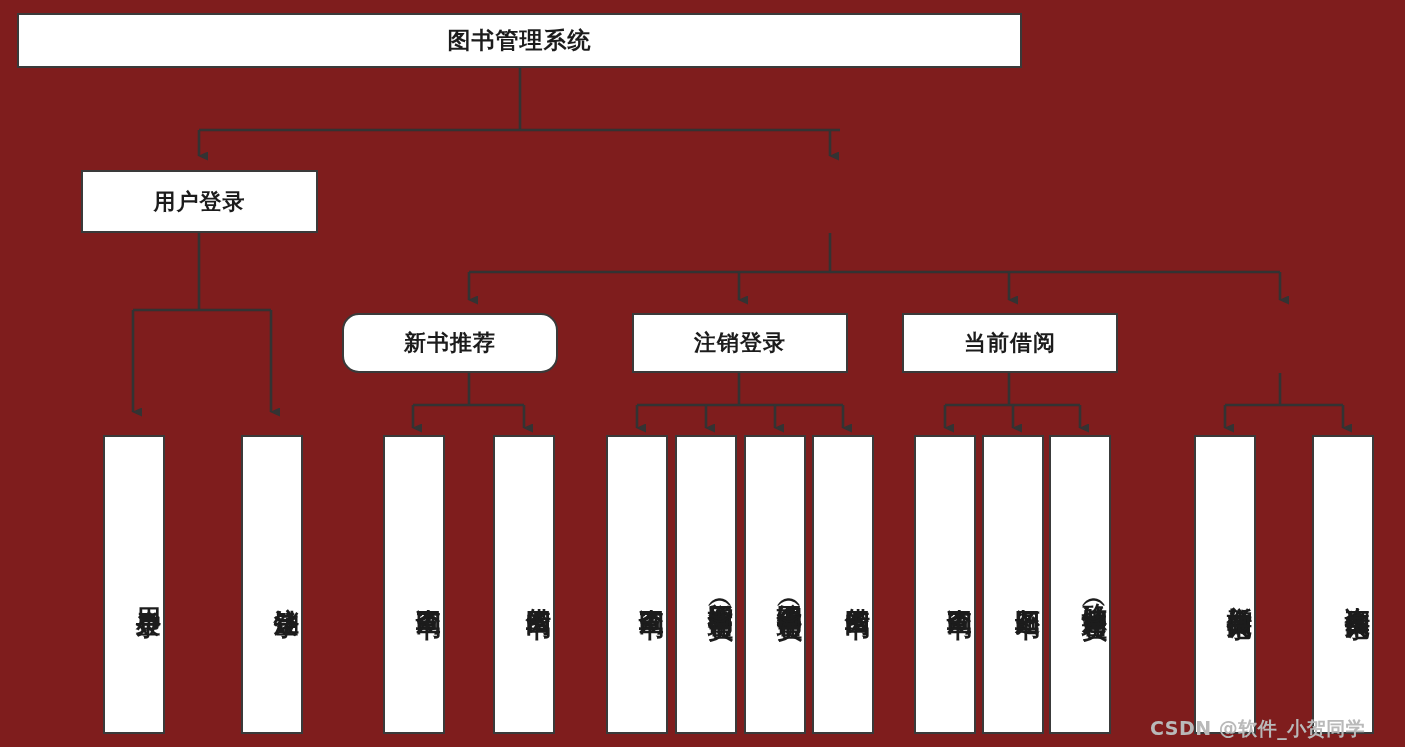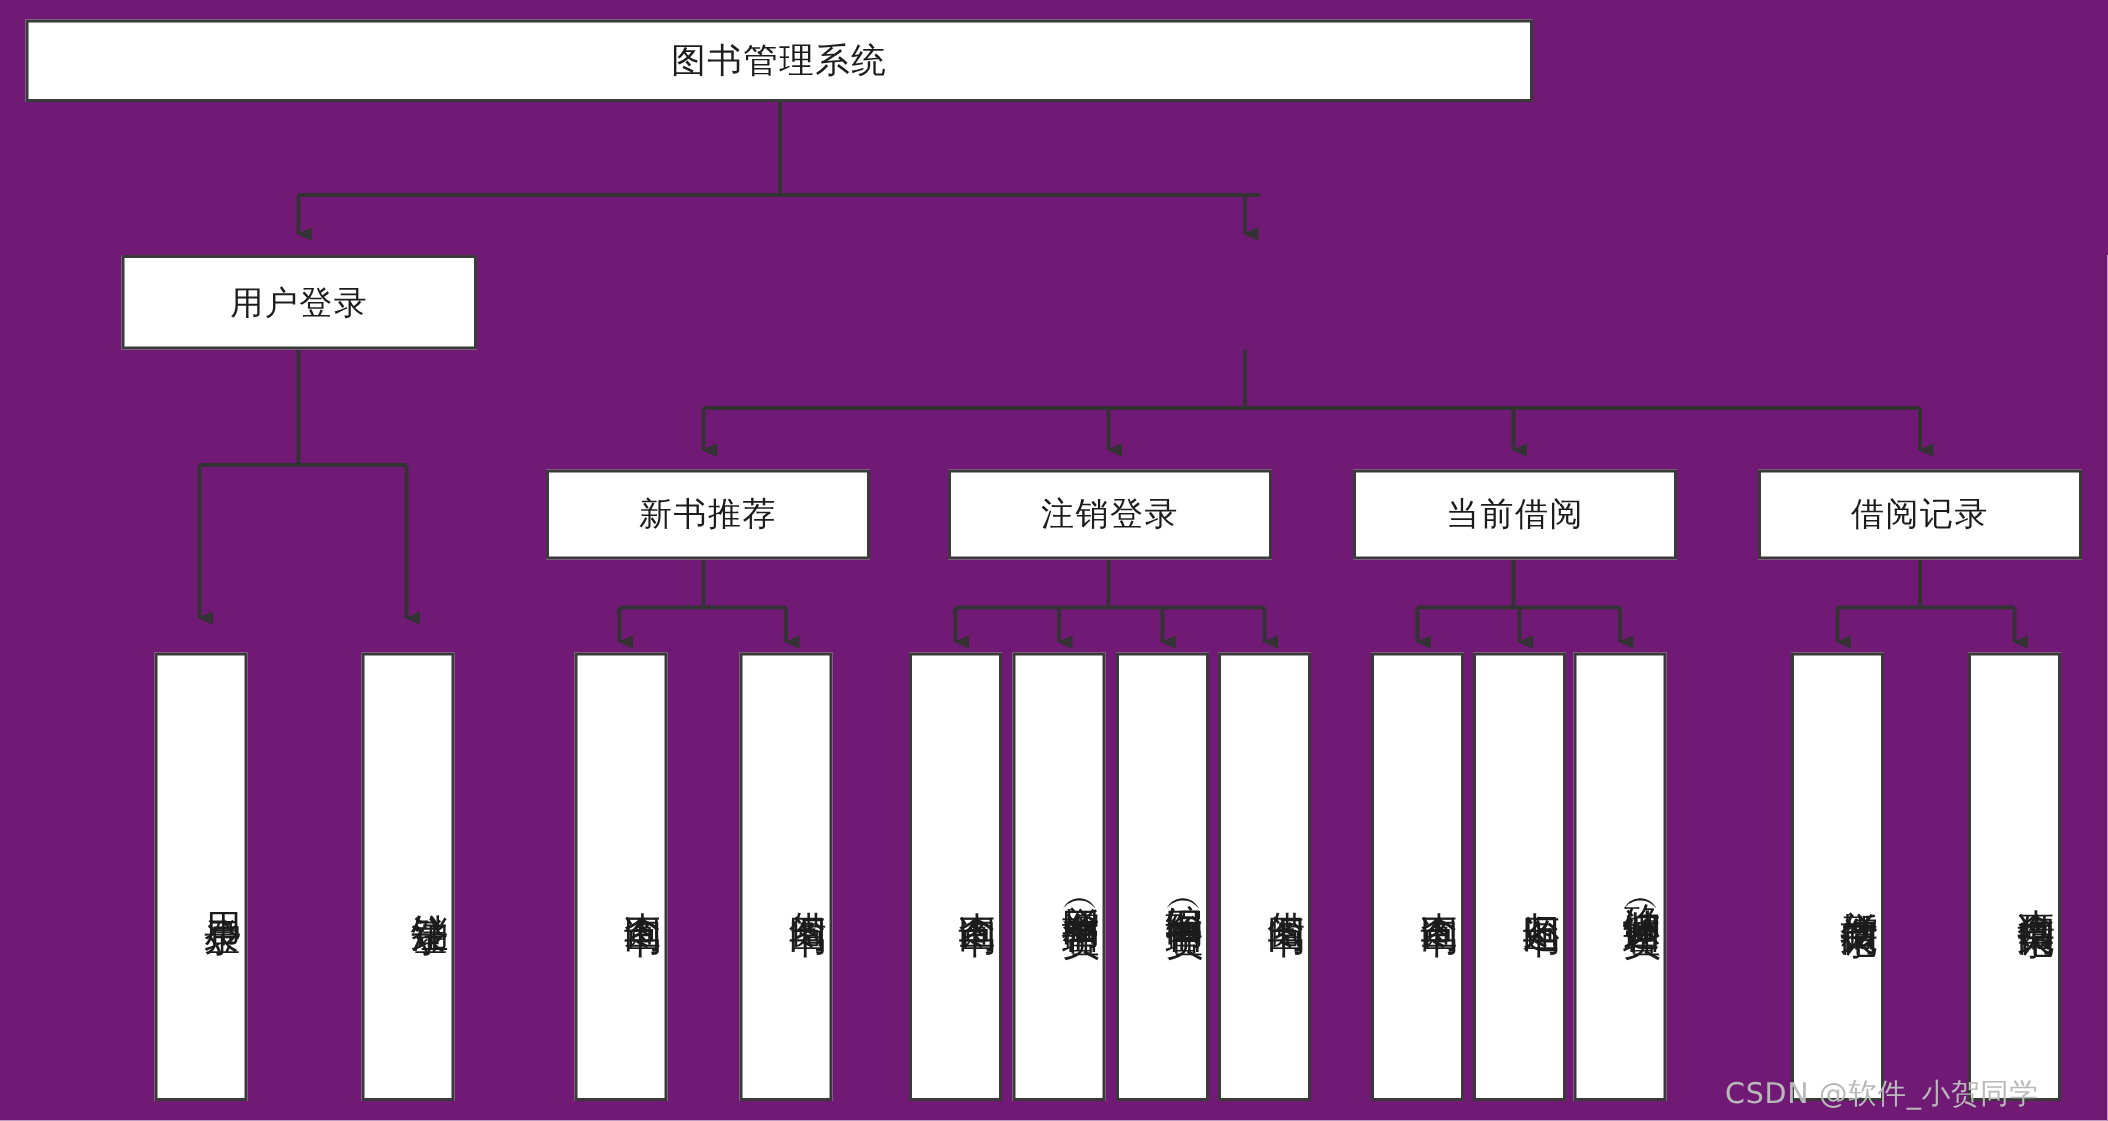--- a/index.html
+++ b/index.html
@@ -7,22 +7,23 @@
     padding: 0;
     background: #ffffff;
   }
   body {
     font-family: "DejaVu Sans", "Liberation Sans", sans-serif;
   }
   #canvas {
     position: relative;
     width: 1405px;
     height: 747px;
-    background: #701a75;
+    background: #7f1d1d;
     overflow: hidden;
+    font-weight: bold;
   }
   .node {
     position: absolute;
     box-sizing: border-box;
     border: 2px solid #3a3a3a;
     background: #ffffff;
     display: flex;
     align-items: center;
     justify-content: center;
     color: #1c1c1c;
@@ -124,35 +125,32 @@
 
   <div class="node horiz root" style="left:17px; top:13px; width:1005px; height:55px;">
     <span>图书管理系统</span>
   </div>
 
   <div class="node horiz" style="left:81px; top:170px; width:237px; height:63px;">
     <span>用户登录</span>
   </div>
 
 
-  <div class="node horiz" style="left:364px; top:313px; width:216px; height:60px;">
+  <div class="node horiz" style="left:342px; top:313px; width:216px; height:60px;border-radius:17px;">
     <span>新书推荐</span>
   </div>
 
   <div class="node horiz" style="left:632px; top:313px; width:216px; height:60px;">
     <span>注销登录</span>
   </div>
 
   <div class="node horiz" style="left:902px; top:313px; width:216px; height:60px;">
     <span>当前借阅</span>
   </div>
 
-  <div class="node horiz" style="left:1172px; top:313px; width:216px; height:60px;">
-    <span>借阅记录</span>
-  </div>
 
   <div class="node vert" style="left:103px; top:435px; width:62px; height:299px;">
     <span class="vtext">用户登录</span>
   </div>
 
   <div class="node vert" style="left:241px; top:435px; width:62px; height:299px;">
     <span class="vtext">注销登录</span>
   </div>
 
   <div class="node vert" style="left:383px; top:435px; width:62px; height:299px;">

